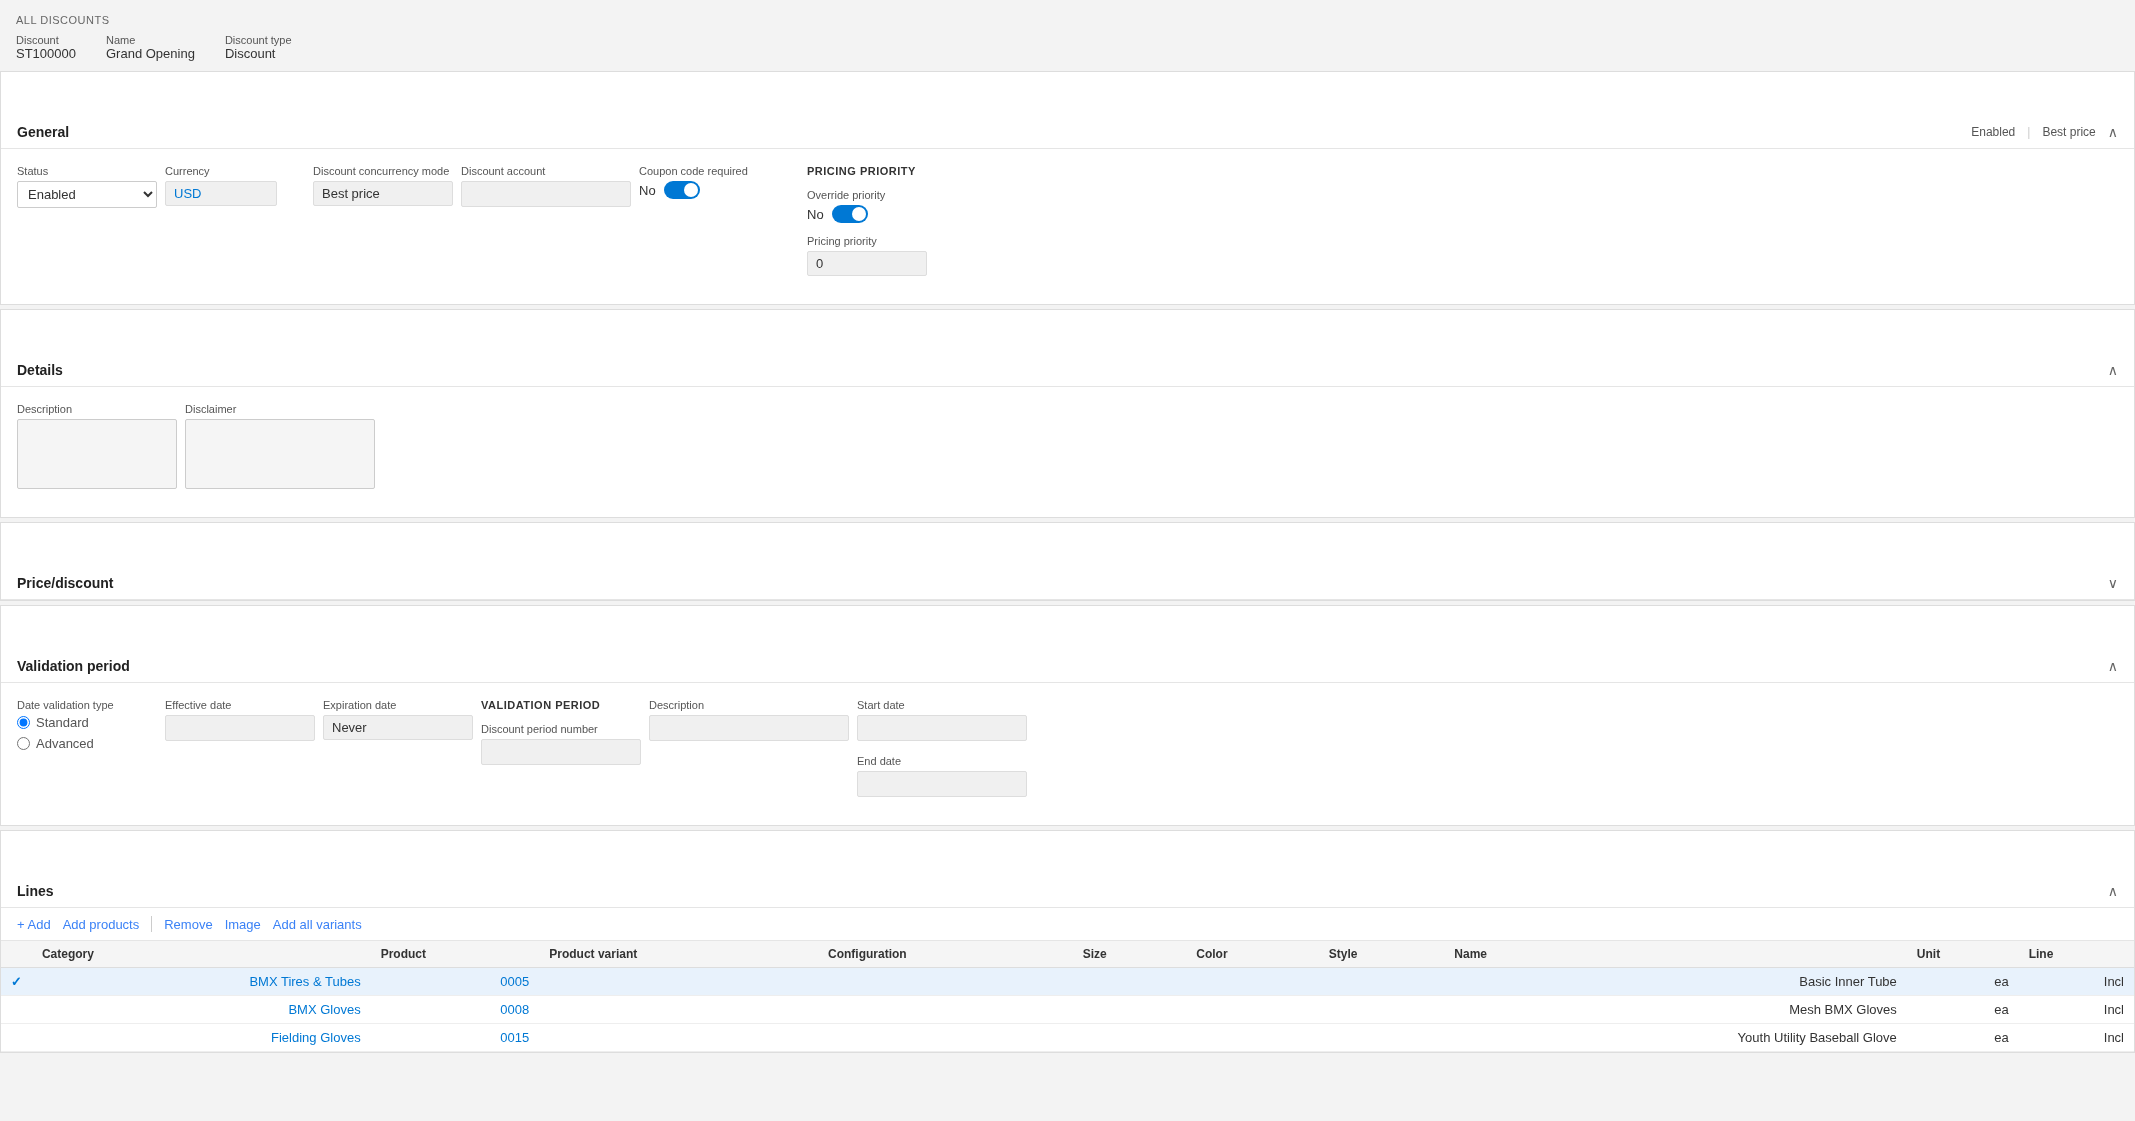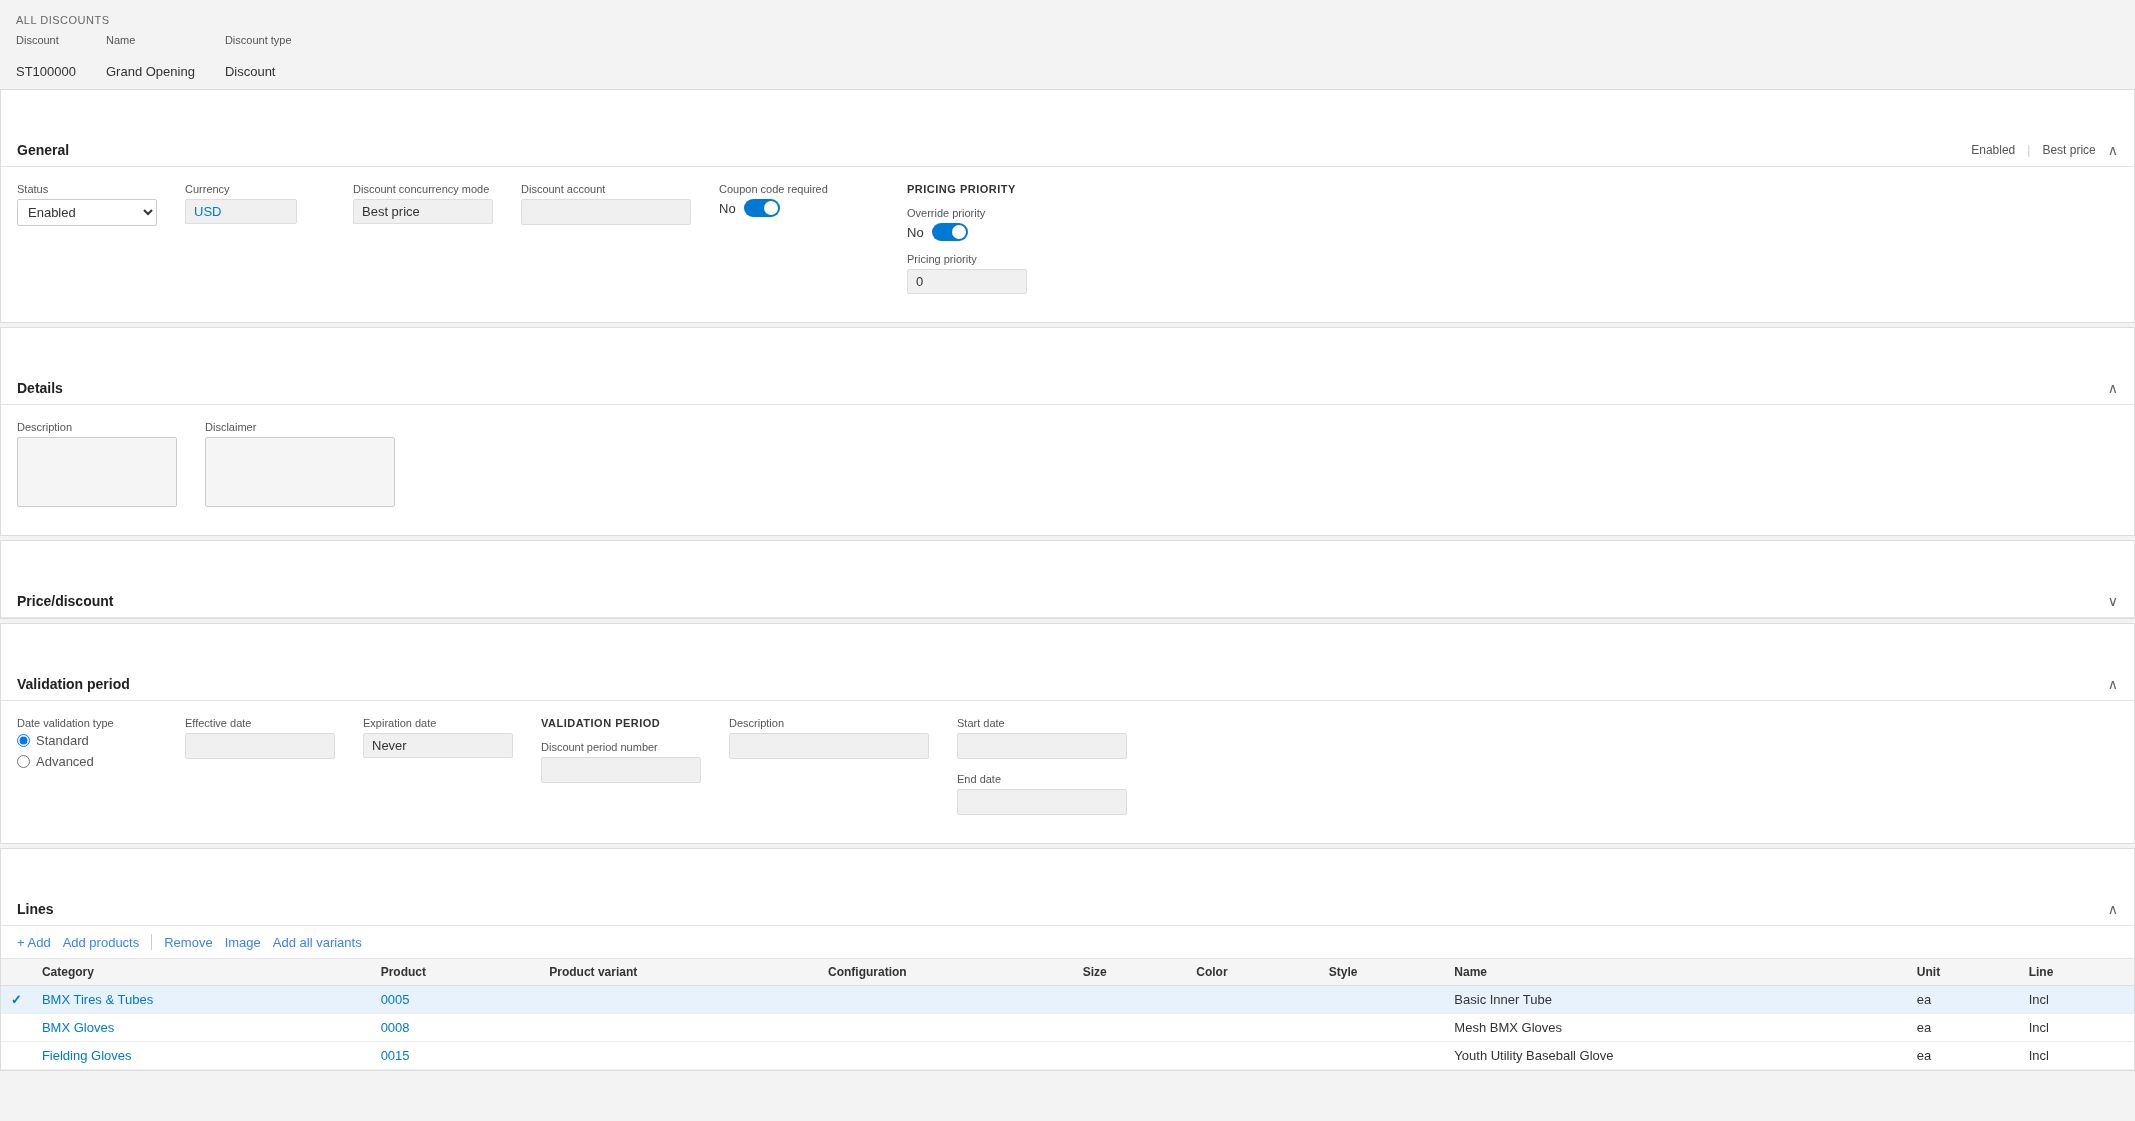--- a/index.html
+++ b/index.html
@@ -28,21 +28,21 @@
       background: #f3f3f3;
       padding: 6px 16px 10px 16px;
       display: flex;
       gap: 30px;
       align-items: flex-end;
     }
 
     .header-field {
       display: flex;
       flex-direction: column;
-      gap: 18px;
+      gap: 0;
     }
 
     .header-field label {
       font-size: 11px;
       color: #555;
     }
 
     .header-field .field-value {
       font-size: 13px;
       color: #333;
@@ -83,21 +83,21 @@
       font-size: 14px;
       color: #666;
     }
 
     .section-body {
       padding: 16px;
     }
 
     .form-row {
       display: flex;
-      gap: 28px;
+      gap: 8px;
       flex-wrap: wrap;
       margin-bottom: 12px;
     }
 
     .form-field {
       display: flex;
       flex-direction: column;
       gap: 4px;
       min-width: 140px;
     }
@@ -245,20 +245,21 @@
     }
 
     tbody tr.selected {
       background: #e8f2fc;
     }
 
     tbody td {
       padding: 6px 10px;
       font-size: 13px;
       color: #333;
+      text-align: right;
     }
 
     tbody td.link {
       color: #0078d4;
       cursor: pointer;
     }
 
     .checkbox-cell {
       width: 30px;
       text-align: center;

